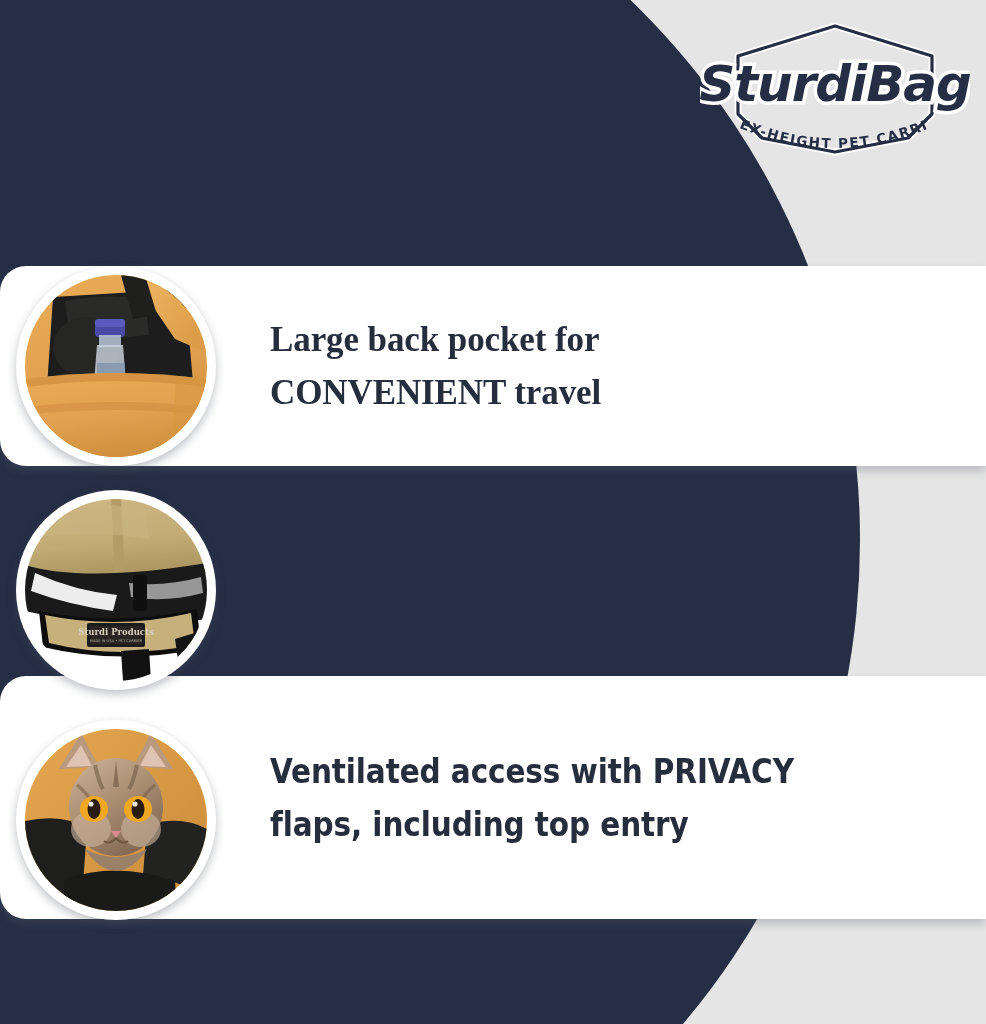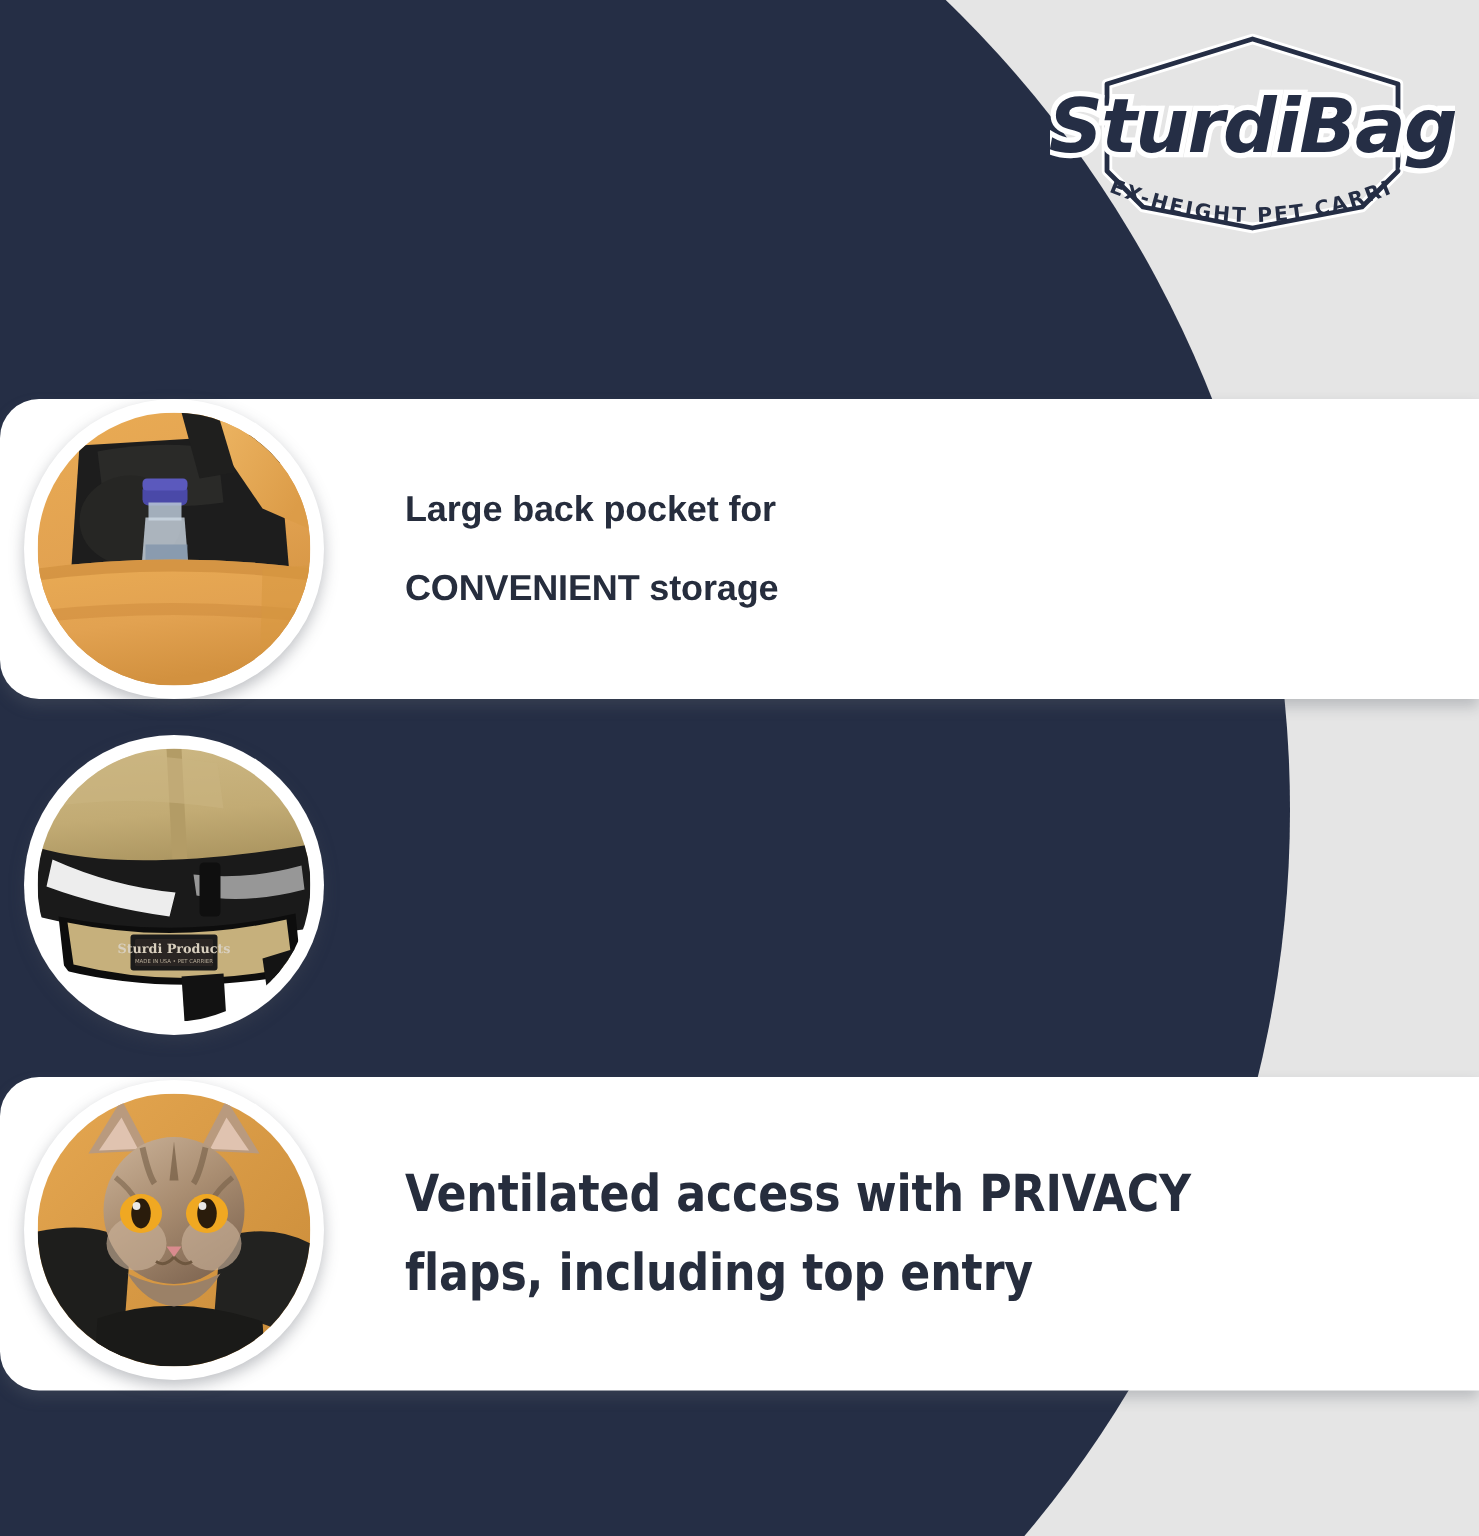--- a/index.html
+++ b/index.html
@@ -52,21 +52,21 @@
     border-bottom-right-radius: 0px;
     border-top-left-radius: 26px;
     border-bottom-left-radius: 26px;
     box-shadow: 0 5px 9px rgba(90, 95, 105, 0.30);
     z-index: 3;
     display: flex;
     align-items: center;
   }
   .card-1 { top: 266px; height: 200px; }
   .card-2 { top: 490px; height: 202px; }
-  .card-3 { top: 718px; height: 209px; }
+  .card-3 { top: 676px; height: 243px; }
 
   .thumb {
     position: absolute;
     left: 16px;
     width: 200px;
     height: 200px;
     border-radius: 50%;
     background: #ffffff;
     box-shadow: 0 4px 10px rgba(70, 75, 85, 0.35);
     z-index: 5;
@@ -90,23 +90,23 @@
 
   .card-text {
     position: absolute;
     left: 270px;
     right: 14px;
     color: #262d3d;
     font-weight: bold;
     letter-spacing: -0.1px;
   }
   .text-1 {
-    font-size: 24px;
+    font-size: 35px;
     line-height: 53px;
-    font-family: Liberation Sans, sans-serif;
+    font-family: Liberation Serif, serif;
   }
   .text-2 {
     font-size: 34px;
     line-height: 53px;
     font-family: "DejaVu Sans Condensed", "Liberation Sans Narrow", "Liberation Sans", sans-serif;
     transform: scaleX(0.965);
     transform-origin: left center;
   }
   .text-3 {
     font-size: 34px;
@@ -134,21 +134,21 @@
       <path id="taglineArc" d="M 40 112 Q 135 152 230 112" fill="none"></path>
       <text font-family="'DejaVu Sans', sans-serif" font-size="13.5" font-weight="bold" fill="#252e45" letter-spacing="1.6">
         <textPath href="#taglineArc" startOffset="50%" text-anchor="middle">FLEX-HEIGHT PET CARRIER</textPath>
       </text>
     </svg>
   </div>
 
   <div class="card card-1">
     <div class="card-text text-1">
       <div>Large back pocket for</div>
-      <div>CONVENIENT storage</div>
+      <div>CONVENIENT travel</div>
     </div>
   </div>
   <div class="thumb thumb-1">
     <div class="thumb-inner">
       <svg viewBox="0 0 182 182" xmlns="http://www.w3.org/2000/svg">
         <defs>
           <linearGradient id="tanA" x1="0" y1="0" x2="1" y2="1">
             <stop offset="0%" stop-color="#e3a košt"></stop>
           </linearGradient>
           <linearGradient id="tan1" x1="0" y1="0" x2="0.3" y2="1">

